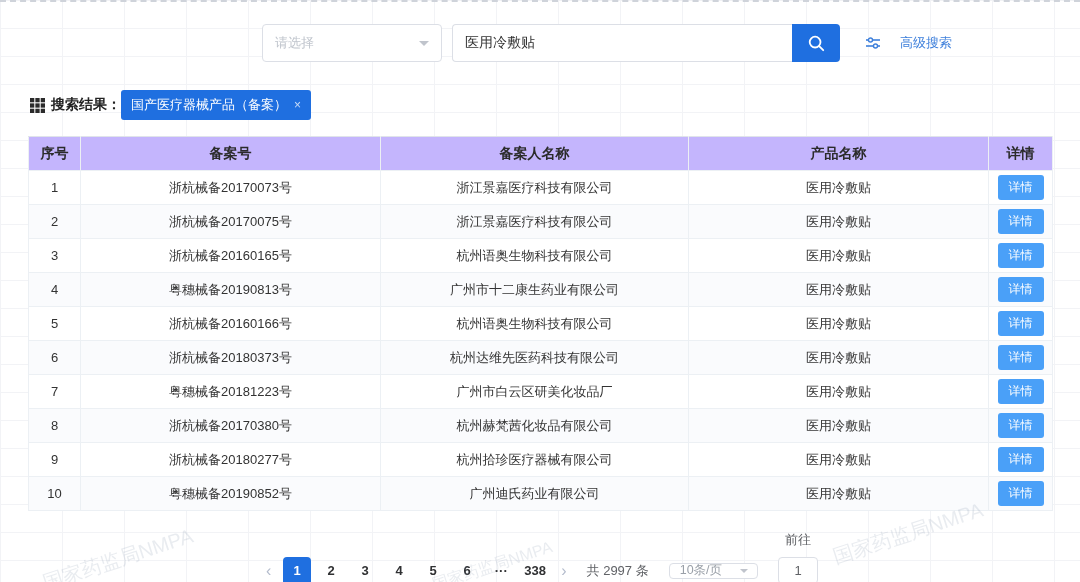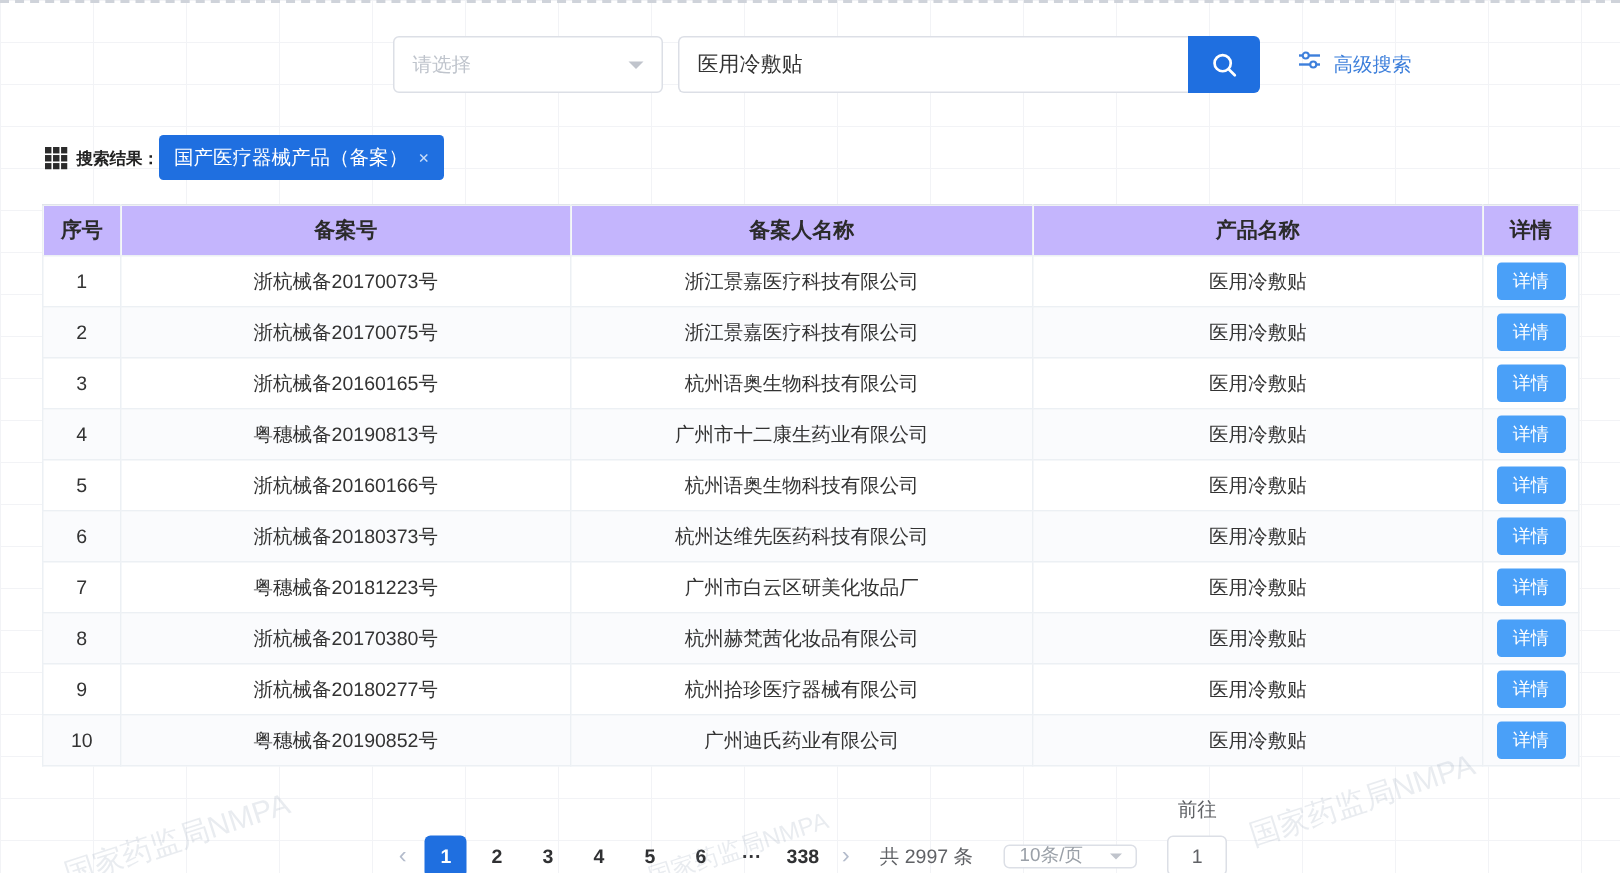--- a/index.html
+++ b/index.html
@@ -33,25 +33,25 @@
   .input-group{display:flex;margin-left:10px;}
   .search-input{
     width:340px;height:38px;border:1px solid #dcdfe6;border-right:none;border-radius:4px 0 0 4px;
     padding:0 12px;font-size:14px;color:#333;outline:none;background:#fff;
     font-family:"Liberation Sans","DejaVu Sans",sans-serif;
   }
   .search-btn{
     width:48px;height:38px;background:var(--primary);border:none;border-radius:0 4px 4px 0;
     display:flex;align-items:center;justify-content:center;cursor:pointer;
   }
-  .adv-link{margin-left:26px;color:var(--link);font-size:13px;display:flex;gap:9px;cursor:pointer;text-decoration:none;}
+  .adv-link{margin-left:26px;color:var(--link);font-size:13px;display:flex;align-items:center;gap:20px;cursor:pointer;text-decoration:none;}
 
   
   .results-row{position:absolute;top:90px;left:30px;display:flex;align-items:center;}
-  .results-label{font-weight:bold;font-size:11px;color:#222;margin-left:6px;}
+  .results-label{font-weight:bold;font-size:14px;color:#222;margin-left:6px;}
   .tag{
     background:var(--primary);color:#fff;font-size:13px;
     padding:6px 10px;border-radius:3px;display:flex;align-items:center;gap:7px;cursor:pointer;
   }
   .tag-close{font-size:12px;opacity:.75;cursor:pointer;}
 
   
   .results-table{
     position:absolute;top:136px;left:28px;width:1024px;background:#fff;
     border-collapse:collapse;table-layout:fixed;

